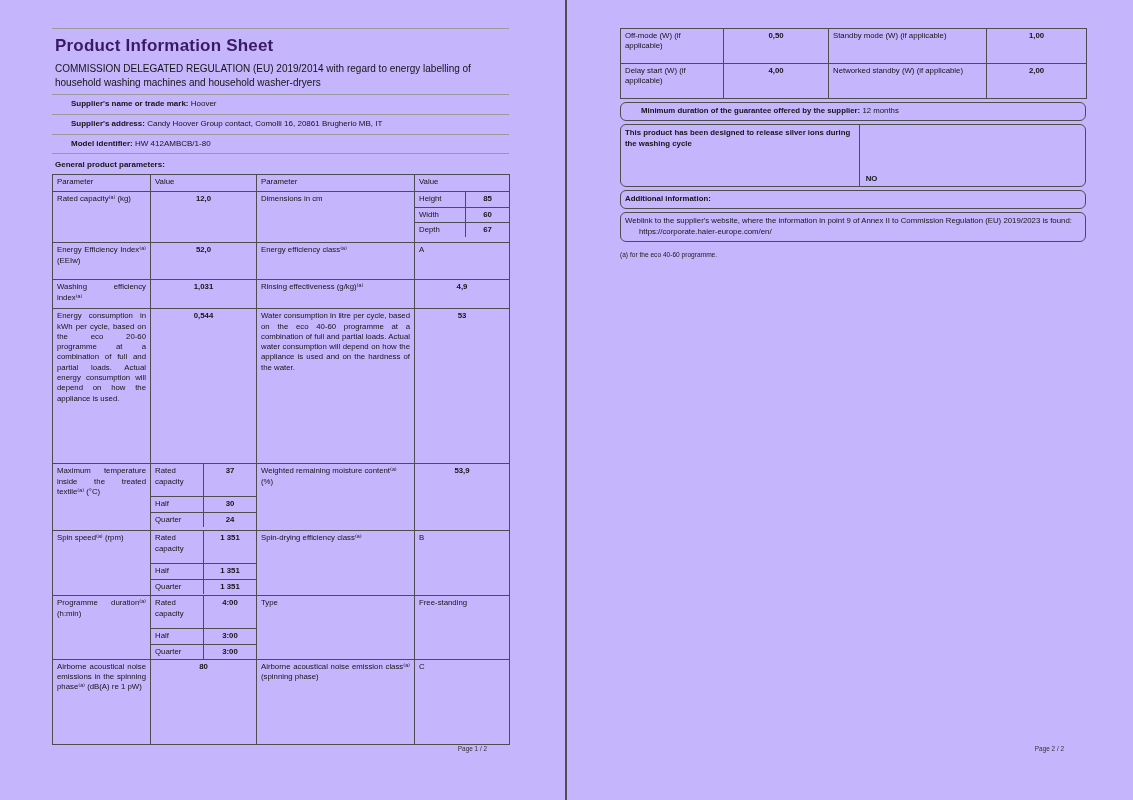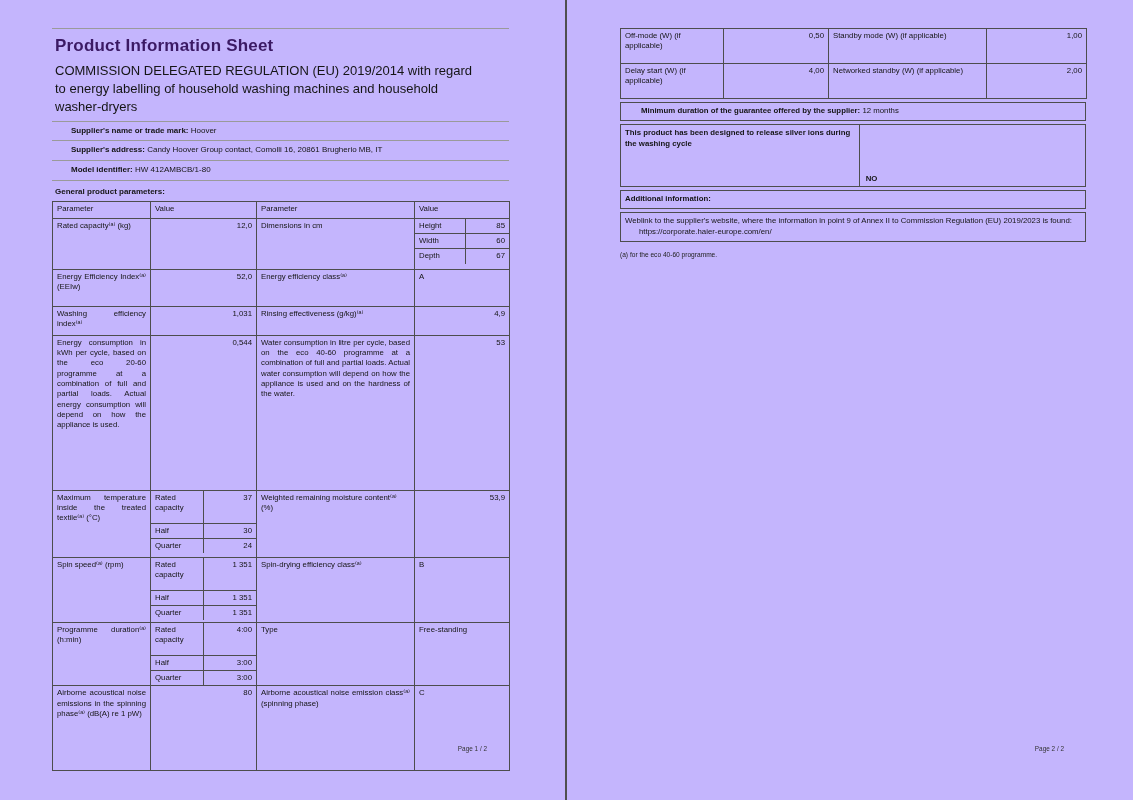--- a/index.html
+++ b/index.html
@@ -8,42 +8,42 @@
   .divider{position:absolute;left:565px;top:0;width:2px;height:800px;background:#4f4f4f;}
 
   .page{position:absolute;top:28px;}
   #page1{left:52px;width:457px;}
   #page2{left:620px;width:466px;}
 
   
   .hdr{border-top:1px solid #9a9a9a;}
   .hdr-row{border-bottom:1px solid #9a9a9a;padding:4px 3px;font-size:8px;line-height:1.35;}
   .doc-title{font-size:17px;font-weight:bold;color:#3b1a64;margin:2px 0 4px 0;letter-spacing:0.2px;}
-  .regulation{font-size:13px;line-height:1.4;max-width:420px;}
+  .regulation{font-size:10px;line-height:1.4;max-width:420px;}
   .lbl{font-weight:bold;padding-left:16px;}
   .general-row{border-bottom:none;font-weight:bold;padding:6px 3px 5px 3px;font-size:8px;}
 
   
   table{border-collapse:collapse;width:100%;table-layout:fixed;}
   td,th{border:1px solid #4d4d4d;font-size:7.8px;line-height:1.32;vertical-align:top;
         padding:2px 4px;font-weight:normal;text-align:left;word-wrap:break-word;}
-  .num{text-align:right;}
+  .num{text-align:center;font-weight:bold;}
   .just{text-align:justify;}
   td.nest-holder{padding:0;vertical-align:top;}
   table.nest{height:100%;}
   table.nest td{border:1px solid #4d4d4d;}
   table.nest tr td{border-top:none;}
   table.nest tr:first-child td{border-top:none;}
   table.nest tr:last-child td{border-bottom:none;}
   table.nest td:first-child{border-left:none;}
   table.nest td:last-child{border-right:none;}
   table.nest tr+tr td{border-top:1px solid #4d4d4d;}
 
   
-  .block{margin-top:3px;}
+  .block{margin-top:3px;border-radius:6px;}
   .box{border:1px solid #4d4d4d;font-size:7.8px;line-height:1.4;padding:3px 4px;}
   .silver-grid{display:flex;border:1px solid #4d4d4d;}
   .silver-left{width:49.5%;border-right:1px solid #4d4d4d;padding:3px 4px;font-size:7.8px;font-weight:bold;line-height:1.4;}
   .silver-right{flex:1;padding:3px 6px;font-size:7.8px;font-weight:bold;margin-top:46px;}
   .footnote{font-size:6.6px;margin-top:9px;color:#222;}
   .page-footer{position:absolute;top:717px;right:22px;font-size:6.4px;color:#333;}
   .weblink{color:#151515;text-decoration:none;padding-left:14px;}
 </style>
 </head>
 <body>

